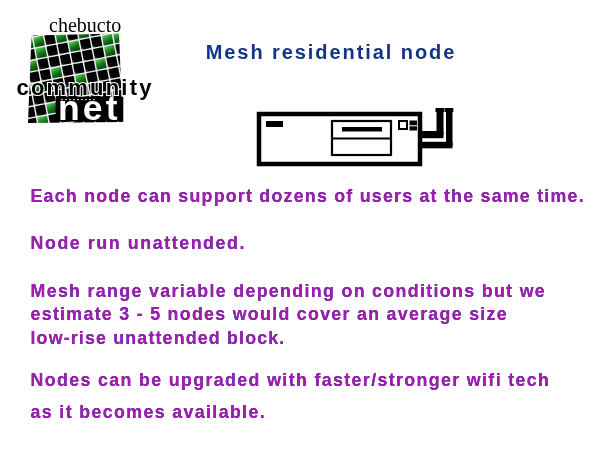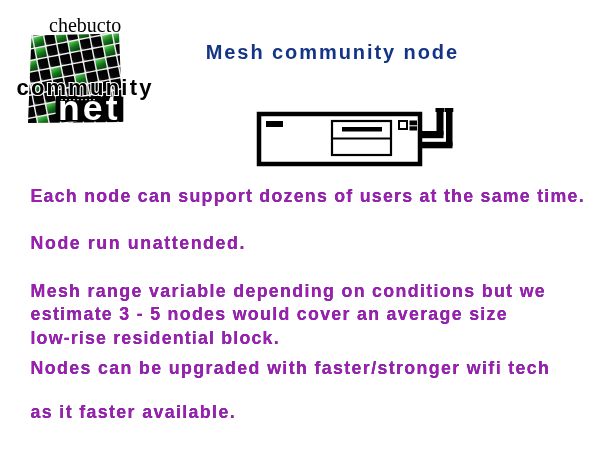--- a/index.html
+++ b/index.html
@@ -518,35 +518,35 @@
     <rect x="69" y="99" width="2" height="1.2" fill="#bdbdbd"></rect>
     <rect x="73" y="99" width="2" height="1.2" fill="#bdbdbd"></rect>
     <rect x="77" y="99" width="2" height="1.2" fill="#bdbdbd"></rect>
     <rect x="81" y="99" width="2" height="1.2" fill="#bdbdbd"></rect>
     <rect x="85" y="99" width="2" height="1.2" fill="#bdbdbd"></rect>
     <rect x="89" y="99" width="2" height="1.2" fill="#bdbdbd"></rect>
     <rect x="93" y="99" width="2" height="1.2" fill="#bdbdbd"></rect>
 <text x="16.5" y="95.2" font-family="Liberation Sans, sans-serif" font-size="22" font-weight="bold" letter-spacing="2.2" fill="#000" stroke="#fff" stroke-width="2.2" paint-order="stroke">community</text>
 <text x="58" y="119.5" font-family="Liberation Sans, sans-serif" font-size="35.5" font-weight="bold" letter-spacing="3.1" fill="#fff">net</text>
 </svg>
-<div style="position:absolute;left:205.7px;top:41.7px;color:#143587;font-weight:bold;font-size:20px;letter-spacing:1.93px;line-height:20px">Mesh community node</div>
+<div style="position:absolute;left:205.7px;top:41.7px;color:#143587;font-weight:bold;font-size:20px;letter-spacing:1.93px;line-height:20px">Mesh residential node</div>
 <svg style="position:absolute;left:250px;top:100px" width="210" height="80" viewBox="250 100 210 80">
 <rect x="259" y="114" width="161" height="50" fill="#fff" stroke="#000" stroke-width="4.5"></rect>
 <rect x="266" y="121" width="17" height="6" fill="#000"></rect>
 <rect x="332" y="121" width="59" height="34" fill="#fff" stroke="#000" stroke-width="2.2"></rect>
 <line x1="331" y1="138.5" x2="392" y2="138.5" stroke="#000" stroke-width="2"></line>
 <rect x="342" y="127" width="40" height="4.5" fill="#000"></rect>
 <rect x="399" y="121" width="8" height="8" fill="#fff" stroke="#000" stroke-width="2"></rect>
 <rect x="409.5" y="120.5" width="7.5" height="4.8" fill="#000"></rect>
 <rect x="409.5" y="126.3" width="7.5" height="4.2" fill="#000"></rect>
 <rect x="420" y="131" width="23.5" height="7.2" fill="#000"></rect>
 <rect x="436.5" y="110" width="7" height="25" fill="#000"></rect>
 <rect x="435.5" y="108" width="9" height="4" fill="#000"></rect>
 <rect x="420" y="141.8" width="32.5" height="6.5" fill="#000"></rect>
 <rect x="446" y="110" width="6.5" height="36" fill="#000"></rect>
 <rect x="445" y="108" width="8.3" height="4" fill="#000"></rect>
 </svg>
 <div class="t" style="top:184.7px;letter-spacing:1.24px">Each node can support dozens of users at the same time.</div>
 <div class="t" style="top:232.4px;letter-spacing:1.59px">Node run unattended.</div>
 <div class="t" style="top:280.0px;letter-spacing:1.34px">Mesh range variable depending on conditions but we</div>
 <div class="t" style="top:303.3px;letter-spacing:1.3px">estimate 3 - 5 nodes would cover an average size</div>
-<div class="t" style="top:326.9px;letter-spacing:1.18px">low-rise residential block.</div>
-<div class="t" style="top:357px;letter-spacing:1.37px">Nodes can be upgraded with faster/stronger wifi tech</div>
-<div class="t" style="top:401.3px;letter-spacing:1.37px">as it faster available.</div>
+<div class="t" style="top:326.9px;letter-spacing:1.18px">low-rise unattended block.</div>
+<div class="t" style="top:369px;letter-spacing:1.37px">Nodes can be upgraded with faster/stronger wifi tech</div>
+<div class="t" style="top:401.3px;letter-spacing:1.37px">as it becomes available.</div>
 </body></html>

